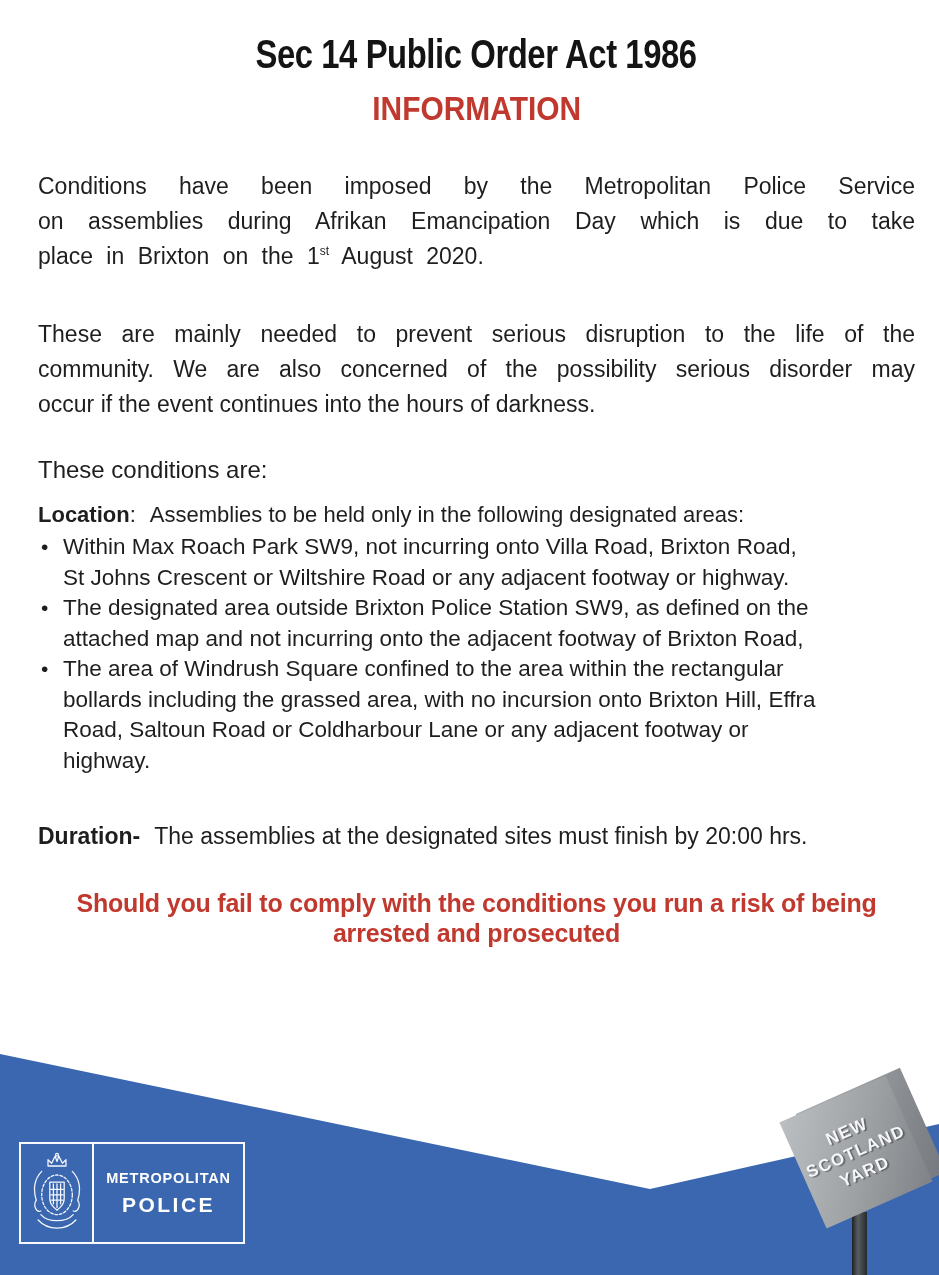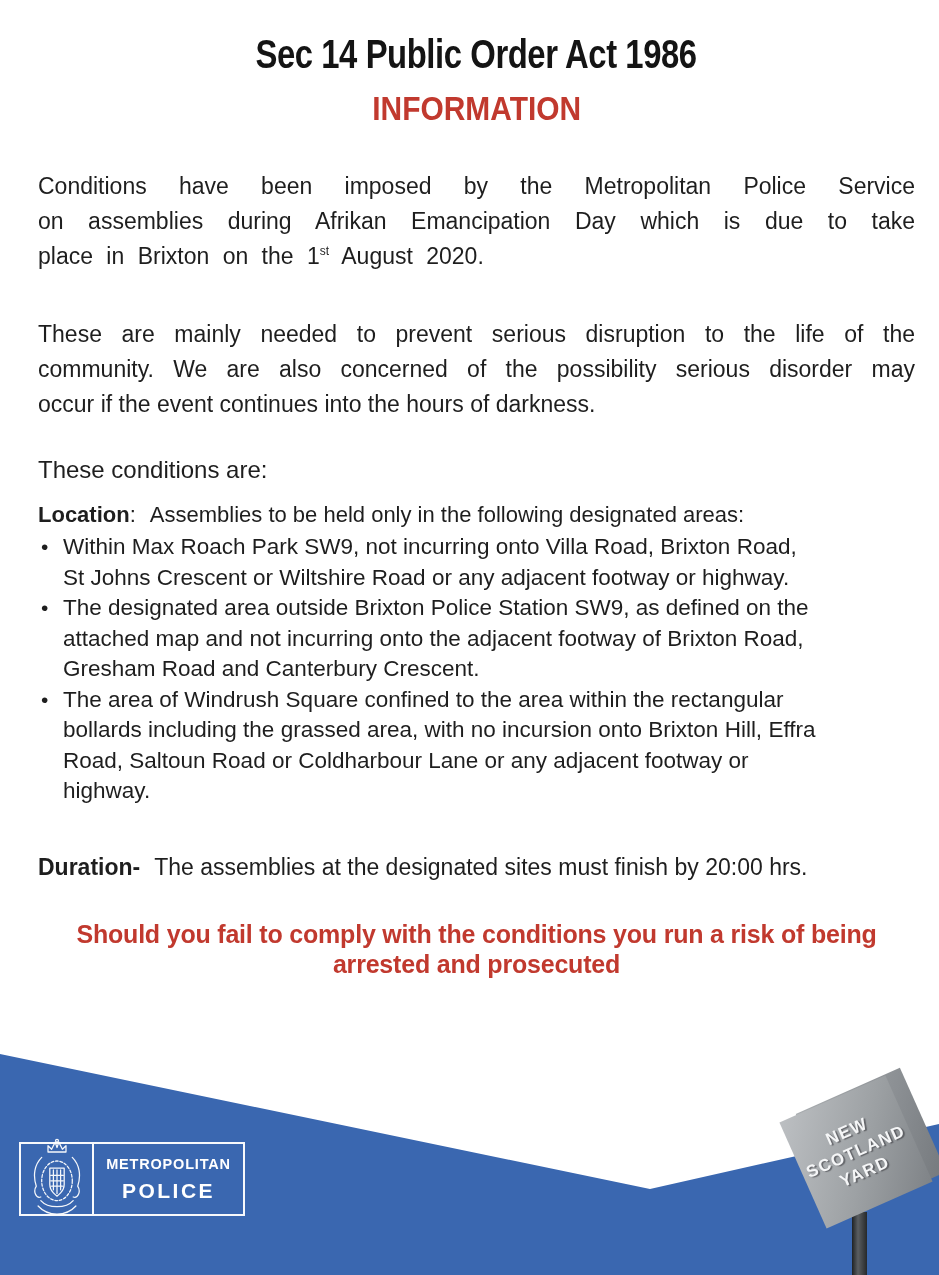--- a/index.html
+++ b/index.html
@@ -35,21 +35,21 @@
   .bline{white-space:nowrap;}
 
   .duration{margin-top:43px;font-size:23px;line-height:35px;white-space:nowrap;}
 
   .warning{margin-top:34px;text-align:center;font-weight:bold;color:var(--red,#c1392e);
         font-size:25px;line-height:30px;letter-spacing:-.2px;}
 
   
   .banner-svg{position:absolute;left:0;top:1054px;width:939px;height:221px;display:block;}
 
-  .logo{position:absolute;left:19px;top:1142px;width:226px;height:74px;box-sizing:border-box;
+  .logo{position:absolute;left:19px;top:1142px;width:226px;height:102px;box-sizing:border-box;
         border:2px solid rgba(255,255,255,.96);display:flex;}
   .crest-cell{width:71px;border-right:2px solid rgba(255,255,255,.96);
         display:flex;align-items:center;justify-content:center;}
   .logo-text{flex:1;display:flex;flex-direction:column;align-items:center;justify-content:center;
         gap:7px;color:#ffffff;}
   .met-line{font-size:14.5px;font-weight:bold;letter-spacing:.8px;}
   .police-line{font-size:21px;font-weight:bold;letter-spacing:2.5px;}
 
   .sign{position:absolute;left:788px;top:1082px;width:151px;height:193px;}
   .pole{position:absolute;left:64px;top:130px;width:15px;height:63px;
@@ -109,21 +109,20 @@
             <div class="bline">Within Max Roach Park SW9, not incurring onto Villa Road, Brixton Road,</div>
             <div class="bline">St Johns Crescent or Wiltshire Road or any adjacent footway or highway.</div>
           </div>
         </div>
 
         <div class="bullet">
           <span class="marker">•</span>
           <div class="bullet-lines">
             <div class="bline">The designated area outside Brixton Police Station SW9, as defined on the</div>
             <div class="bline">attached map and not incurring onto the adjacent footway of Brixton Road,</div>
-            <div class="bline">Gresham Road and Canterbury Crescent.</div>
           </div>
         </div>
 
         <div class="bullet">
           <span class="marker">•</span>
           <div class="bullet-lines">
             <div class="bline">The area of Windrush Square confined to the area within the rectangular</div>
             <div class="bline">bollards including the grassed area, with no incursion onto Brixton Hill, Effra</div>
             <div class="bline">Road, Saltoun Road or Coldharbour Lane or any adjacent footway or</div>
             <div class="bline">highway.</div>

